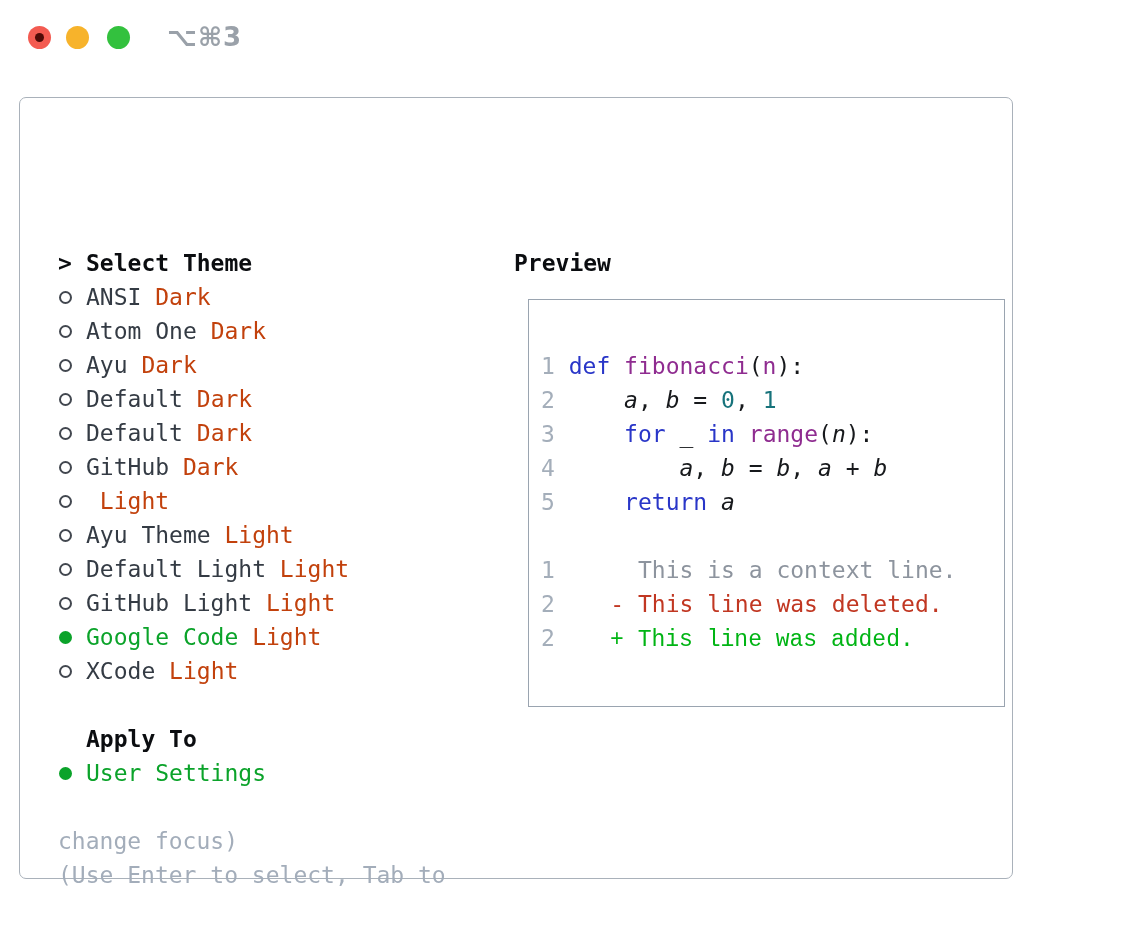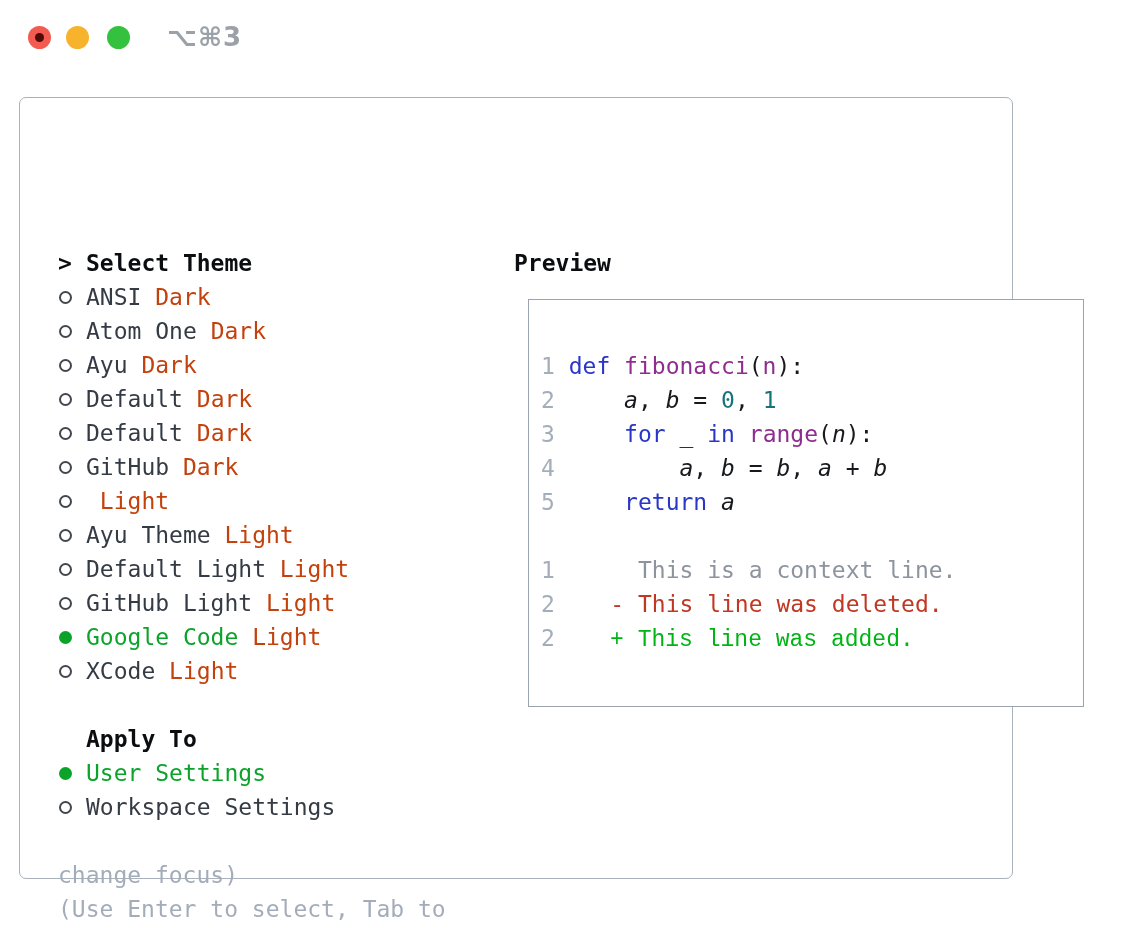--- a/index.html
+++ b/index.html
@@ -40,21 +40,21 @@
   .itm-name { color:#343b44;text-align:right; }
   .itm-name.sel { color:#0ba32a; }
   .itm-variant { color:#c2410c; }
   .help-line { color:#a3adba; }
   
   .preview-heading {
     position:absolute; left:494px; top:148px; height:34px; line-height:34px;
     font-size:23px; font-weight:bold; color:#0b0d10;
   }
   .preview-box {
-    position:absolute; left:508px; top:201px; width:556px; height:408px;
+    position:absolute; left:508px; top:201px; width:477px; height:408px;
     border:1.5px solid #9aa4b0; background:#ffffff; padding:49px 0 0 12px;
     overflow:hidden;
   }
   .pline { height:34px; font-size:23px; line-height:34px; white-space:pre; }
   .tok-variable { font-style:italic; }
 </style>
 </head>
 <body>
 
 <div class="window">
@@ -86,21 +86,20 @@
           <div class="row"><span class="marker"><span class="circle"></span></span><span class="itm-name">GitHub Light</span><span class="itm-variant"> Light</span></div>
           <div class="row"><span class="marker"><span class="circle filled"></span></span><span class="itm-name sel">Google Code</span><span class="itm-variant"> Light</span></div>
           <div class="row"><span class="marker"><span class="circle"></span></span><span class="itm-name">XCode</span><span class="itm-variant"> Light</span></div>
         </div>
       <div class="row spacer"></div>
       <div class="row">
         <span class="marker"></span><span class="hd">Apply To</span>
       </div>
       <div id="apply-items">
           <div class="row"><span class="marker"><span class="circle filled"></span></span><span class="itm-name sel">User Settings</span></div>
-          <div class="row"><span class="marker"><span class="circle"></span></span><span class="itm-name">Workspace Settings</span></div>
         </div>
       <div class="row spacer"></div>
       <div id="help-lines">
           <div class="row help-line">change focus)</div>
           <div class="row help-line">(Use Enter to select, Tab to</div>
         </div>
     </div>
 
     <div class="preview-heading">Preview</div>
     <div class="preview-box">

